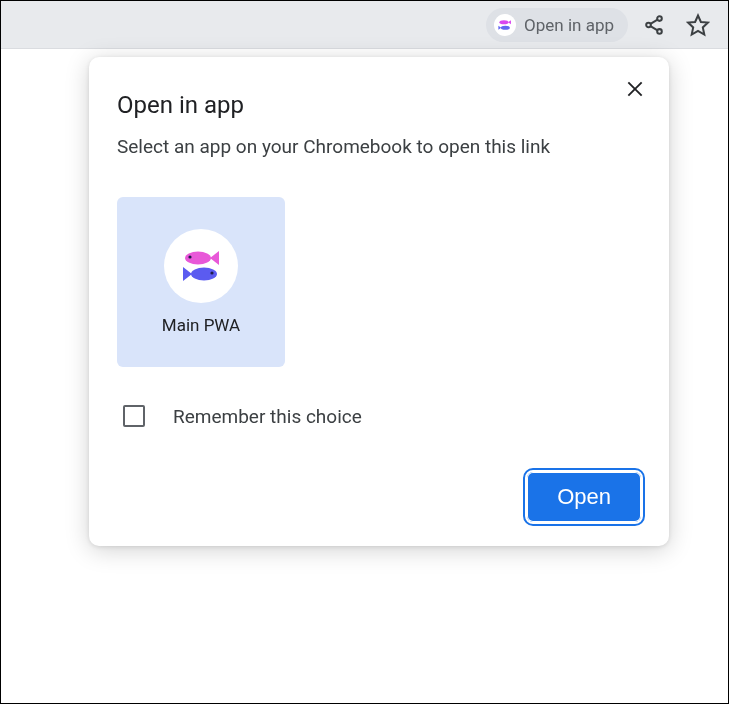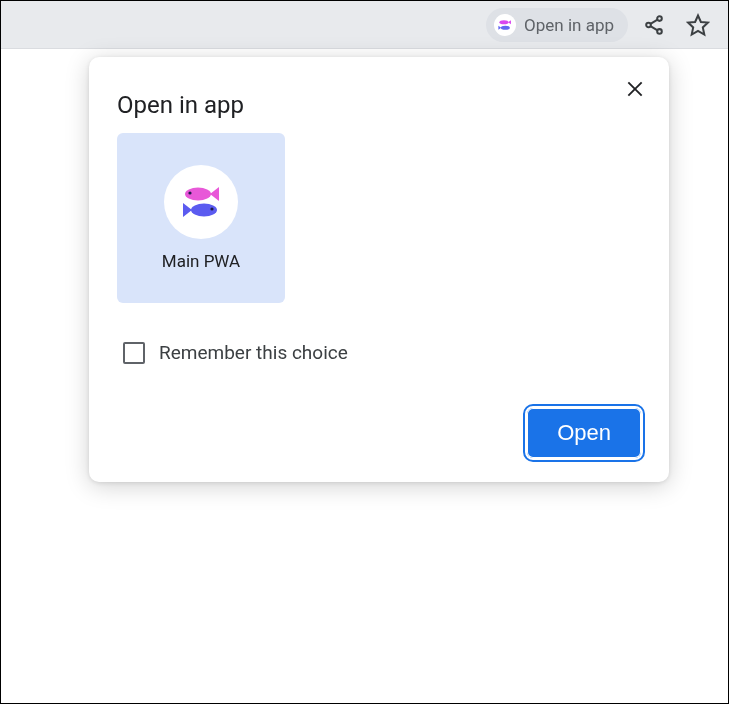--- a/index.html
+++ b/index.html
@@ -107,21 +107,21 @@
       align-items: center;
       justify-content: center;
     }
     .app-label {
       font-size: 17px;
       color: #202124;
     }
     .remember-row {
       display: flex;
       align-items: center;
-      gap: 14px;
+      gap: 28px;
       margin-bottom: 44px;
       padding-left: 6px;
     }
     .checkbox {
       width: 22px;
       height: 22px;
       border: 2.5px solid #5f6368;
       border-radius: 2px;
       cursor: pointer;
       flex-shrink: 0;
@@ -181,20 +181,21 @@
 </div>
 
 <div class="dialog-backdrop">
   <div class="dialog-close">
     <svg width="20" height="20" viewBox="0 0 24 24" stroke="#202124" stroke-width="2.2">
       <line x1="4" y1="4" x2="20" y2="20"></line>
       <line x1="20" y1="4" x2="4" y2="20"></line>
     </svg>
   </div>
   <h2 class="dialog-title">Open in app</h2>
+  <p class="dialog-subtitle">Select an app on your Chromebook to open this link</p>
 
   <div class="app-tile">
     <div class="app-icon-circle">
       <svg class="fish-svg" viewBox="0 0 46 38">
         <ellipse cx="20" cy="11" rx="13" ry="6.5" fill="#e858d8"></ellipse>
         <polygon points="32,11 41,4 41,18" fill="#e858d8"></polygon>
         <circle cx="12" cy="10" r="1.6" fill="#1e1b4b"></circle>
         <ellipse cx="26" cy="27" rx="13" ry="6.5" fill="#5b5bf0"></ellipse>
         <polygon points="14,27 5,20 5,34" fill="#5b5bf0"></polygon>
         <circle cx="34" cy="26" r="1.6" fill="#1e1b4b"></circle>

